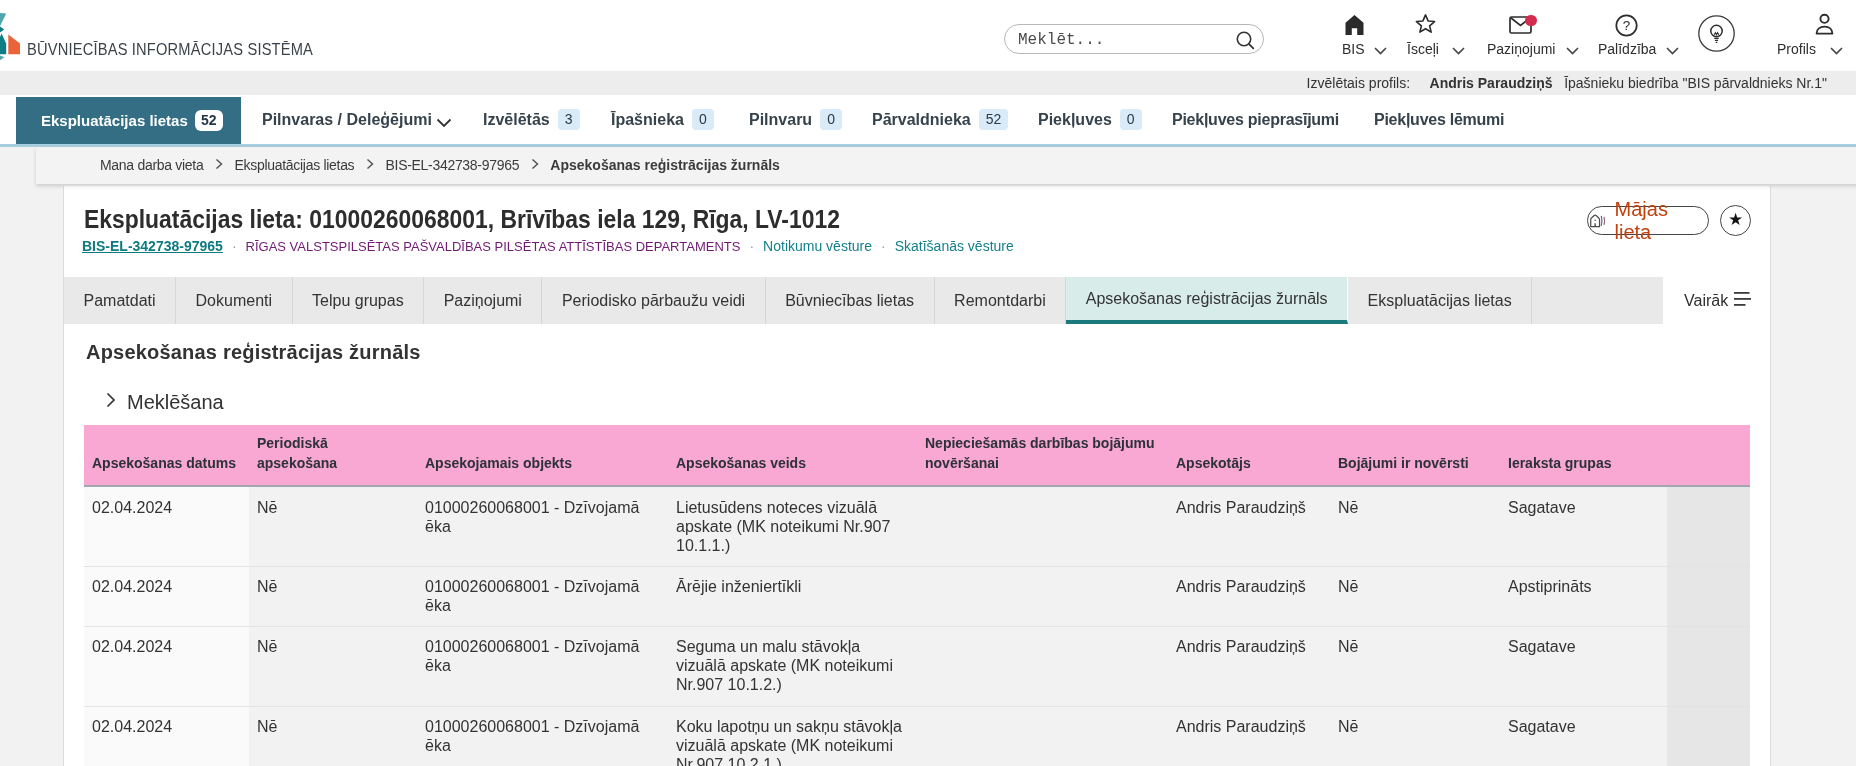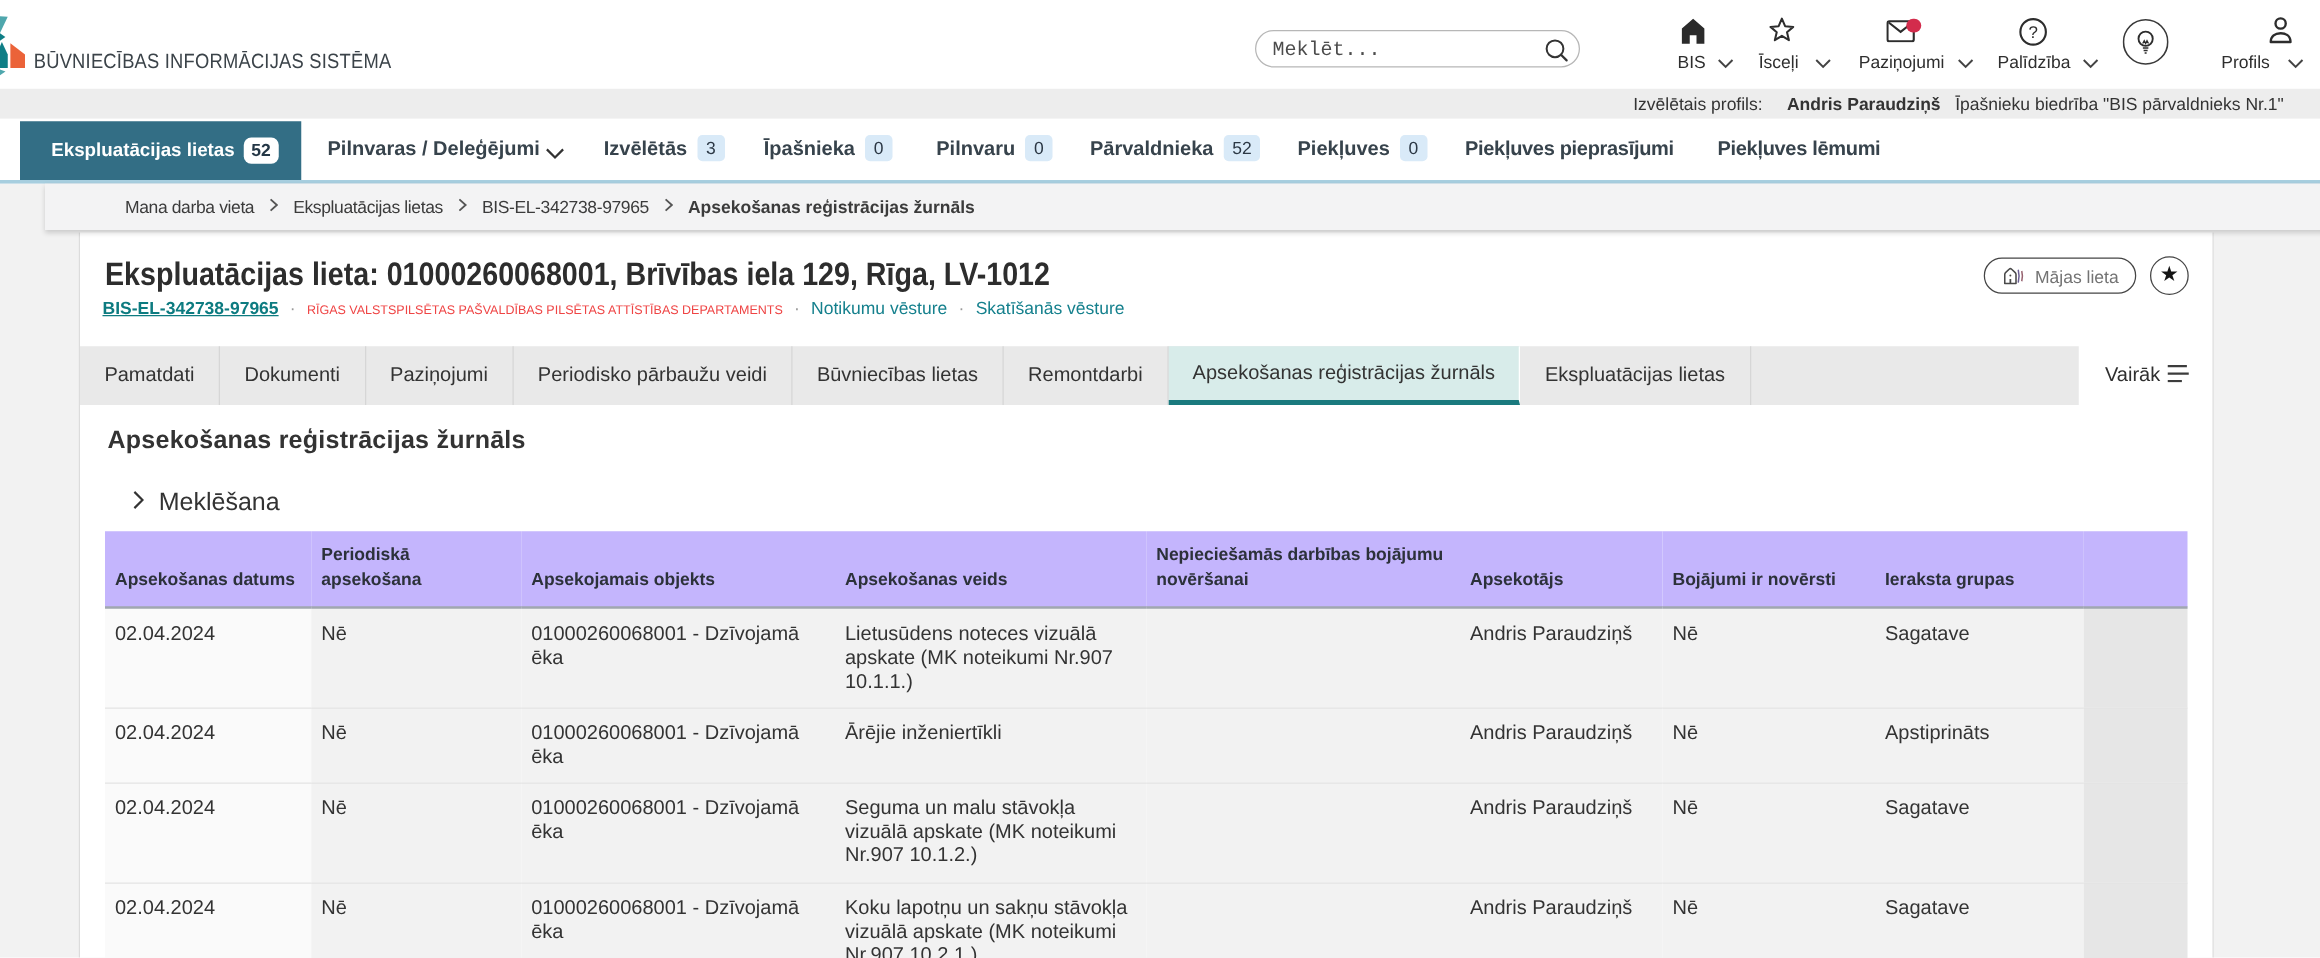--- a/index.html
+++ b/index.html
@@ -37,41 +37,41 @@
   #crumbs .in { position:absolute; left:64px; top:0; line-height:37px; font-size:14px; color:#3b3b3b; white-space:nowrap; letter-spacing:-0.3px; }
   #crumbs b { letter-spacing:0; }
   #crumbs svg { margin:0 8px; }
   #card { position:absolute; left:63px; top:39px; width:1708px; height:580px; background:#fff;
      border-left:1px solid #dcdcdc; border-right:1px solid #dcdcdc; }
   
   #h1 { position:absolute; left:20px; top:18px; font-size:26px; font-weight:bold; color:#2d2d2d;
      white-space:nowrap; transform:scaleX(.881); transform-origin:left top; }
   #subline { position:absolute; left:18px; top:52px; white-space:nowrap; font-size:14px; color:#8a8a8a; }
   #subline .lnk1 { font-size:14px; font-weight:bold; color:#0d7b80; text-decoration:underline; }
-  #subline .dep { font-size:10px; color:#ef4444; }
+  #subline .dep { font-size:13px; color:#701a75; }
   #subline .lnk2 { font-size:14px; color:#15808d; }
   #subline .dot { color:#999; margin:0 9px; }
   #btnhome { position:absolute; left:1523px; top:20px; width:122px; height:29px; border:1.5px solid #454545;
-     border-radius:15px; background:#fff; display:flex; align-items:center; justify-content:center; gap:7px;
-     font-size:14px; color:#737373; }
+     border-radius:15px; background:#fff; display:flex; align-items:center; justify-content:flex-end; gap:7px;
+     font-size:20px; color:#c2410c; }
   #btnstar { position:absolute; left:1656px; top:19px; width:31px; height:31px; border:1.5px solid #454545;
      border-radius:50%; background:#fff; text-align:center; line-height:28.5px; font-size:17px; color:#141414; }
   
   #tabs { position:absolute; left:0; top:91px; width:1599px; height:47px; background:#e9e9e9; display:flex; }
   #tabs .tab { line-height:47px; padding:0 19.5px; font-size:16px; color:#333; border-right:1px solid #d6d6d6; white-space:nowrap;}
   #tabs .tab.on { background:#d8ecea; border-bottom:4px solid #1a7a7e; border-right:1px solid #fff; line-height:43px; }
   #vairak { position:absolute; left:1620px; top:91px; height:47px; line-height:47px; font-size:16px; font-weight:normal; color:#2f2f2f; }
   #vairak svg { position:absolute; left:50px; top:15px; }
   
   #h2 { position:absolute; left:22px; top:155px; font-size:20px; font-weight:bold; color:#333; letter-spacing:.2px; white-space:nowrap;}
   #meklesana { position:absolute; left:42px; top:205px; height:20px; }
   #meklesana .txt { position:absolute; left:21px; top:0px; font-size:20px; color:#333; }
   
   #tbl { position:absolute; left:20px; top:239px; width:1666px; border-collapse:collapse; table-layout:fixed; }
-  #tbl th { background:#c4b5fd; vertical-align:bottom; text-align:left; padding:8px 8px 12px 8px;
+  #tbl th { background:#f9a8d4; vertical-align:bottom; text-align:left; padding:8px 8px 12px 8px;
      font-size:14px; font-weight:bold; color:#2c313a; line-height:20px; height:60px; border-bottom:2px solid #a0a7b0;}
   #tbl td { vertical-align:top; padding:10.5px 8px; font-size:16px; color:#333; line-height:19px; background:#f2f2f2; }
   #tbl td.c1 { background:#fafafa; }
   #tbl td.c9 { background:#e6e6e6; }
   #tbl tr.r td { border-top:1px solid #e3e3e3; }
 </style>
 </head>
 <body>
 
 <div id="header">
@@ -192,20 +192,21 @@
         <path d="M7.3 12.2 v3.4" stroke="#4a4a4a" stroke-width="1.4"></path>
         <path d="M13.6 4.8 q1.3 5 0 10.3" fill="none" stroke="#6a5d92" stroke-width="1.2"></path>
         <path d="M16.4 5.8 q1.1 4 0 8.2" fill="none" stroke="#96616e" stroke-width="1.2"></path>
       </svg>
       <span>Mājas lieta</span>
     </div>
     <div id="btnstar">★</div>
     <div id="tabs">
       <div class="tab">Pamatdati</div>
       <div class="tab">Dokumenti</div>
+      <div class="tab">Telpu grupas</div>
       <div class="tab">Paziņojumi</div>
       <div class="tab">Periodisko pārbaužu veidi</div>
       <div class="tab">Būvniecības lietas</div>
       <div class="tab">Remontdarbi</div>
       <div class="tab on">Apsekošanas reģistrācijas žurnāls</div>
       <div class="tab">Ekspluatācijas lietas</div>
     </div>
     <div id="vairak">Vairāk
       <svg width="18" height="14" viewBox="0 0 18 14">
           <rect x="0" y="0" width="15.5" height="1.8" fill="#3c3c3c"></rect>

